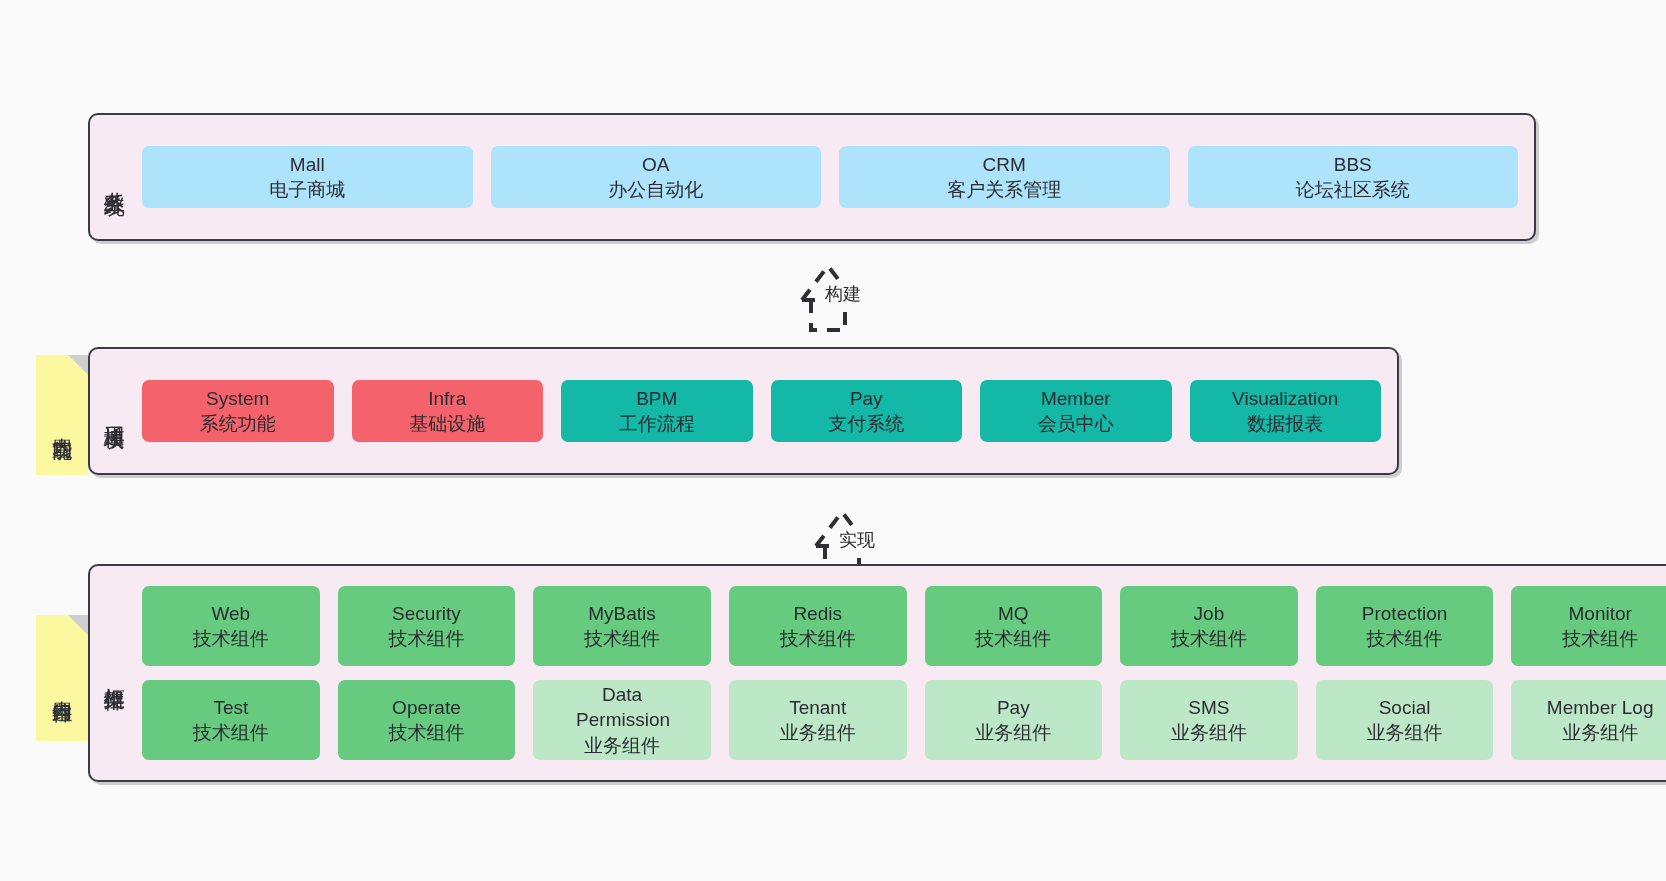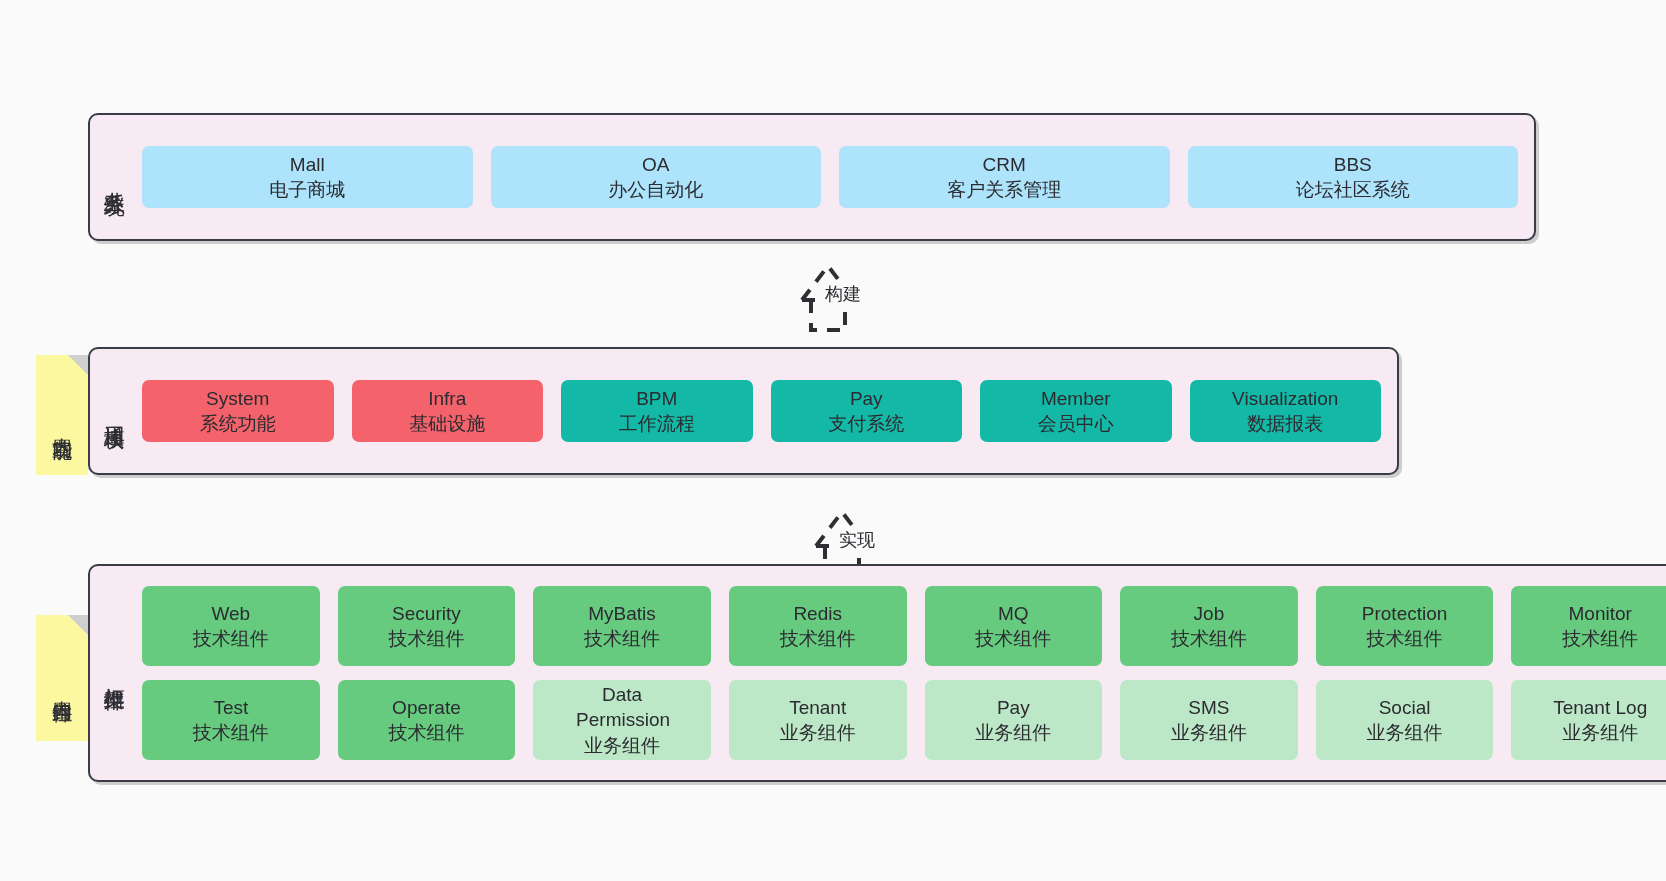--- a/index.html
+++ b/index.html
@@ -269,21 +269,21 @@
         </div>
         <div class="cell c-green-lite">
           <span class="l1">SMS</span>
           <span class="l2">业务组件</span>
         </div>
         <div class="cell c-green-lite">
           <span class="l1">Social</span>
           <span class="l2">业务组件</span>
         </div>
         <div class="cell c-green-lite">
-          <span class="l1">Tenant Log</span>
+          <span class="l1">Member Log</span>
           <span class="l2">业务组件</span>
         </div>
       </div>
 
     </div>
   </div>
 
 </div>
 
 </body></html>

